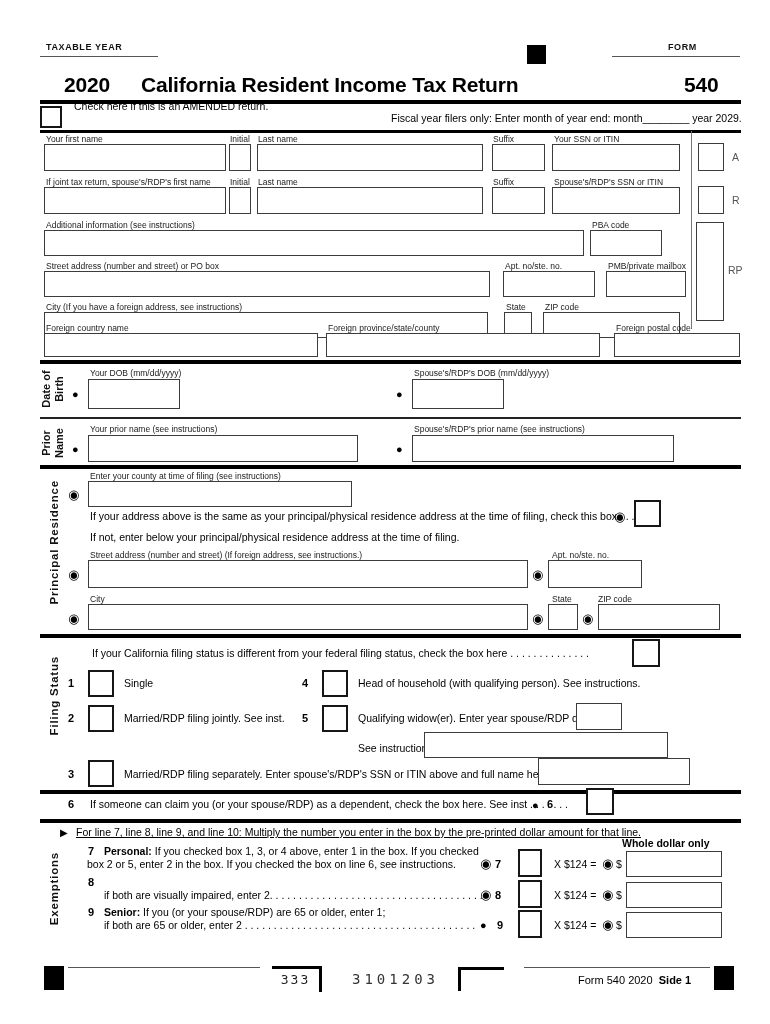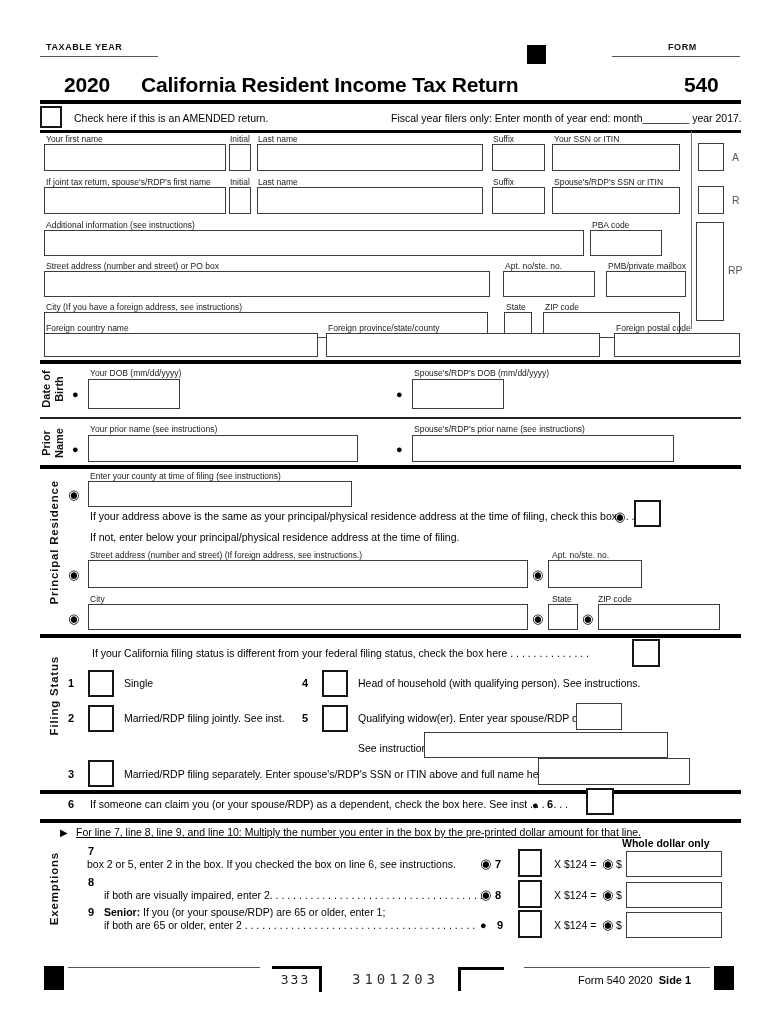--- a/index.html
+++ b/index.html
@@ -39,22 +39,22 @@
   <div class="sq" style="left:527px;top:45px;width:19px;height:19px;"></div>
   <div class="tiny" style="left:668px;top:42px;">FORM</div>
   <div class="hr1" style="left:612px;top:56px;width:128px;"></div>
 
   <div class="title" style="left:64px;top:73px;">2020</div>
   <div class="title" style="left:141px;top:73px;">California Resident Income Tax Return</div>
   <div class="title" style="left:684px;top:73px;">540</div>
   <div class="thick" style="left:40px;top:100px;width:701px;height:4px;"></div>
 
   <div class="cb" style="left:40px;top:106px;width:22px;height:22px;"></div>
-  <div class="txt" style="left:74px;top:112px;">Check here if this is an AMENDED return.</div>
-  <div class="txt" style="left:391px;top:112px;">Fiscal year filers only: Enter month of year end: month________ year 2017.</div>
+  <div class="txt" style="left:74px;top:100px;">Check here if this is an AMENDED return.</div>
+  <div class="txt" style="left:391px;top:112px;">Fiscal year filers only: Enter month of year end: month________ year 2029.</div>
   <div class="thick" style="left:40px;top:130px;width:701px;height:3px;"></div>
 
   <div class="lbl" style="left:46px;top:134px;">Your first name</div>
   <div class="box" style="left:44px;top:144px;width:182px;height:27px;"></div>
   <div class="lbl" style="left:230px;top:134px;">Initial</div>
   <div class="box" style="left:229px;top:144px;width:22px;height:27px;"></div>
   <div class="lbl" style="left:258px;top:134px;">Last name</div>
   <div class="box" style="left:257px;top:144px;width:226px;height:27px;"></div>
   <div class="lbl" style="left:493px;top:134px;">Suffix</div>
   <div class="box" style="left:492px;top:144px;width:53px;height:27px;"></div>
@@ -209,20 +209,21 @@
   <div class="thick" style="left:40px;top:819px;width:701px;"></div>
 
   <div class="bullet" style="left:60px;top:827px;font-size:10px;">▶</div>
   <div class="txt" style="left:76px;top:826px;text-decoration:underline;">For line 7, line 8, line 9, and line 10: Multiply the number you enter in the box by the pre-printed dollar amount for that line.</div>
   <div class="txt b" style="left:622px;top:837px;">Whole dollar only</div>
   <div class="rotwrap" style="left:48px;top:852px;">
     <div class="rot rot1">Exemptions</div>
   </div>
 
   <div class="num" style="left:88px;top:845px;">7</div>
+  <div class="txt" style="left:104px;top:845px;"><span class="b">Personal:</span> <span>If you checked box 1, 3, or 4 above, enter 1 in the box. If you checked</span></div>
   <div class="txt" style="left:87px;top:858px;">box 2 or 5, enter 2 in the box. If you checked the box on line 6, see instructions.</div>
   <div class="bullet" style="left:480px;top:858px;font-size:13px;">◉</div>
   <div class="num" style="left:495px;top:858px;">7</div>
   <div class="cb" style="left:518px;top:849px;width:24px;height:28px;"></div>
   <div class="txt" style="left:554px;top:858px;">X  $124 =</div>
   <div class="bullet" style="left:602px;top:858px;font-size:13px;">◉</div>
   <div class="txt" style="left:616px;top:858px;">$</div>
   <div class="box" style="left:626px;top:851px;width:96px;height:26px;"></div>
 
   <div class="num" style="left:88px;top:876px;">8</div>

